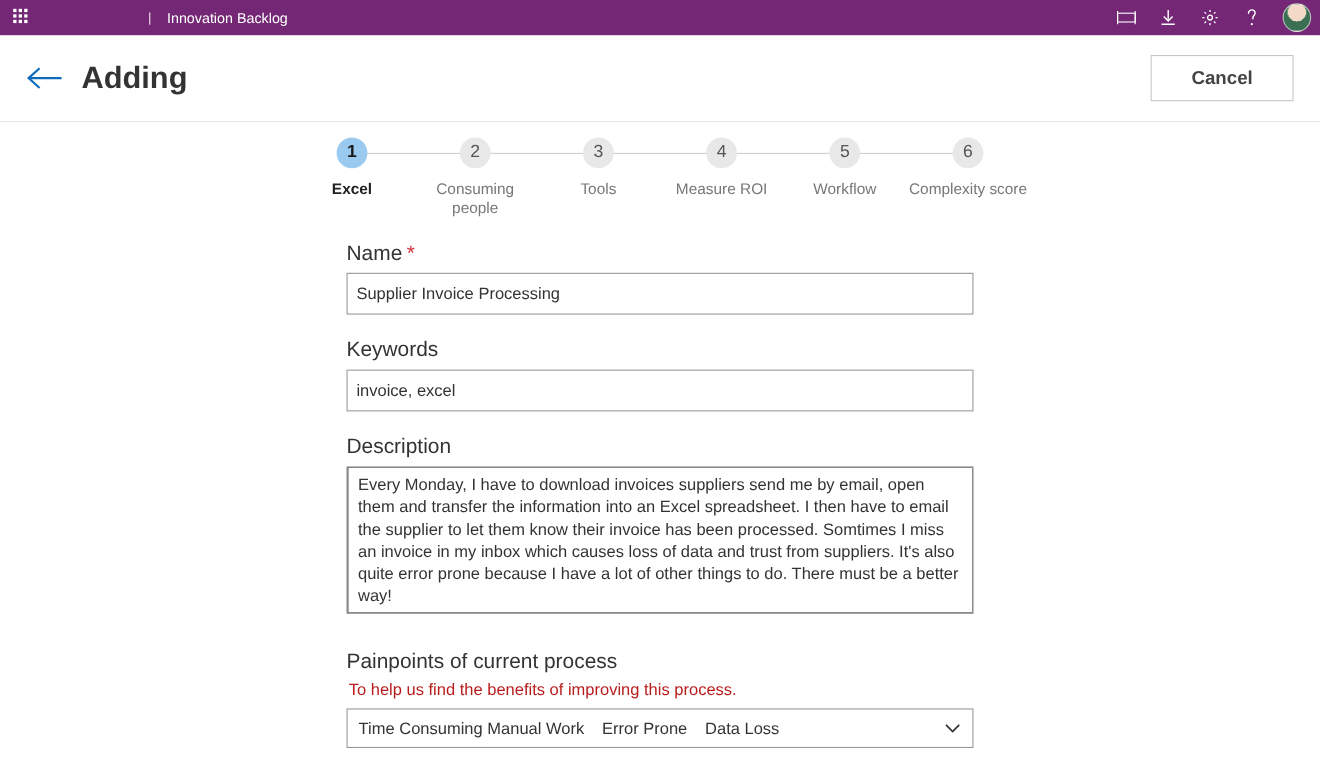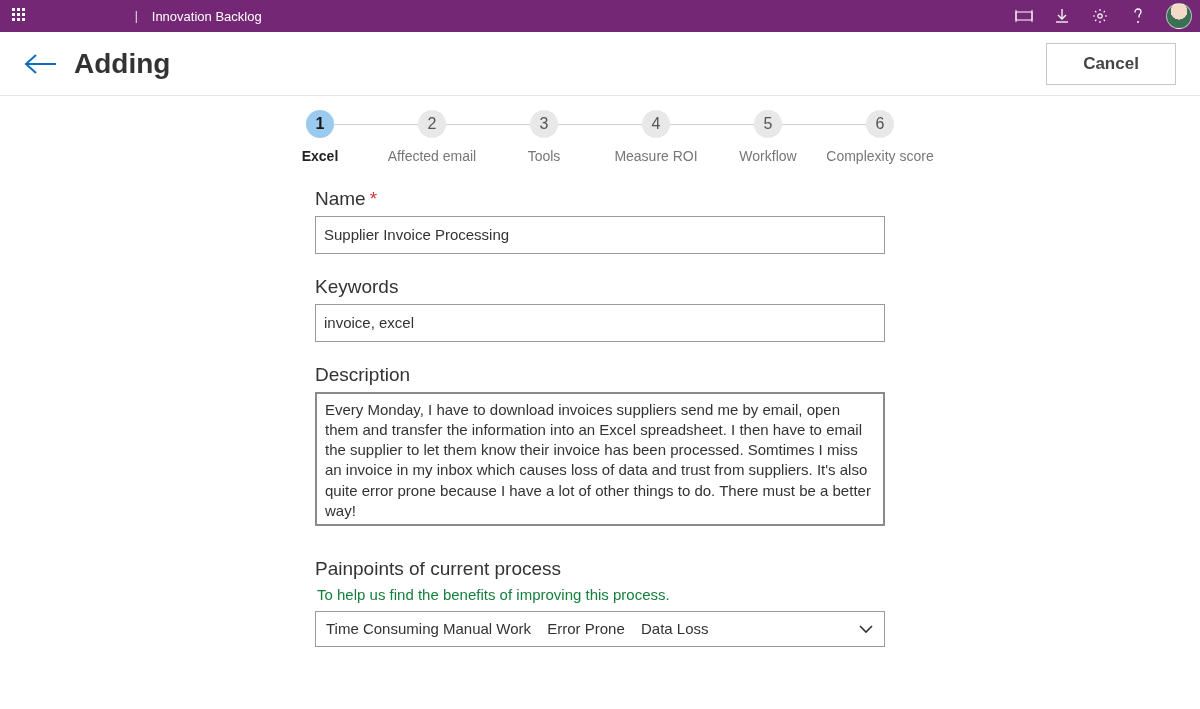--- a/index.html
+++ b/index.html
@@ -11,21 +11,21 @@
   .waffle { width: 16px; height: 16px; display: grid; grid-template-columns: repeat(3, 3px); grid-template-rows: repeat(3, 3px); gap: 2px; margin-left: 4px; margin-right: 8px; }
   .waffle span { background: #fff; }
   .brand { font-size: 13px; font-weight: 600; margin-top: 44px; }
   .divider { color: rgba(255,255,255,0.85); margin: 0 4px; font-size: 12px; }
   .appname { font-size: 13px; }
   .topbar-right { display: flex; align-items: center; gap: 18px; }
   .icon-btn { width: 20px; height: 20px; display: flex; align-items: center; justify-content: center; color: #fff; }
   .avatar { width: 26px; height: 26px; border-radius: 50%; background: radial-gradient(circle at 50% 30%, #f3d9c8 0 40%, #3a6f53 41% 100%); border: 1px solid rgba(255,255,255,0.6); }
 
   
-  .cmdbar { height: 64px; border-bottom: 1px solid #e6e6e6; display: flex; align-items: center; padding: 0 24px; justify-content: space-between; }
+  .cmdbar { height: 79px; border-bottom: 1px solid #e6e6e6; display: flex; align-items: center; padding: 0 24px; justify-content: space-between; }
   .cmdbar-left { display: flex; align-items: center; gap: 16px; }
   .back-arrow { color: #0f6cbd; }
   .page-title { font-size: 28px; color: #333; }
   .cmdbar-right { display: flex; gap: 16px; }
   .btn { height: 42px; min-width: 130px; padding: 0 28px; font-size: 17px; font-weight: 600; border: 1px solid #c6c6c6; background: #fff; color: #444; cursor: pointer; display: flex; align-items: center; justify-content: center; }
   .btn.primary { background: #0f6cbd; color: #fff; border-color: #0f6cbd; }
 
   
   .stepper { display: flex; align-items: flex-start; justify-content: center; padding: 14px 0 6px 0; position: relative; }
   .step { width: 112px; text-align: center; position: relative; }
@@ -34,21 +34,21 @@
   .step-label { margin-top: 10px; font-size: 14px; color: #777; line-height: 1.25; }
   .step.active .step-label { color: #222; font-weight: 600; }
   .step-line { position: absolute; top: 14px; left: 50%; width: 112px; height: 1px; background: #cfcfcf; z-index: 1; }
   .step:last-child .step-line { display: none; }
 
   
   .form-wrap { width: 590px; margin: 0 auto; padding-top: 16px; padding-left: 10px;}
   .field { margin-bottom: 22px; }
   .field-label { font-size: 19px; color: #333; margin-bottom: 6px; display: block; }
   .req { color: #d13438; margin-left: 4px; }
-  .helper { font-size: 15px; color: #15803d; margin: 4px 0 8px 2px; }
+  .helper { font-size: 15px; color: #b91c1c; margin: 4px 0 8px 2px; }
   .text-input { width: 570px; height: 38px; border: 1px solid #9a9a9a; padding: 4px 8px; font-size: 15px; color: #333; outline: none; }
   textarea.text-input { height: 134px; resize: none; font-family: inherit; line-height: 1.35; padding: 6px 8px; border: 2px solid #8a8a8a; }
   .combo { width: 570px; height: 36px; border: 1px solid #9a9a9a; display: flex; align-items: center; justify-content: space-between; padding: 0 10px; font-size: 15px; color: #333; }
   .combo-values span { margin-right: 12px; }
   .chev { color: #333; }
 
   svg { display: block; }
 </style>
 </head>
 <body>
@@ -117,21 +117,21 @@
 </div>
 
 <div class="stepper">
   <div class="step active">
     <div class="step-circle">1</div>
     <div class="step-label">Excel</div>
     <div class="step-line"></div>
   </div>
   <div class="step">
     <div class="step-circle">2</div>
-    <div class="step-label">Affected email</div>
+    <div class="step-label">Consuming people</div>
     <div class="step-line"></div>
   </div>
   <div class="step">
     <div class="step-circle">3</div>
     <div class="step-label">Tools</div>
     <div class="step-line"></div>
   </div>
   <div class="step">
     <div class="step-circle">4</div>
     <div class="step-label">Measure ROI</div>

